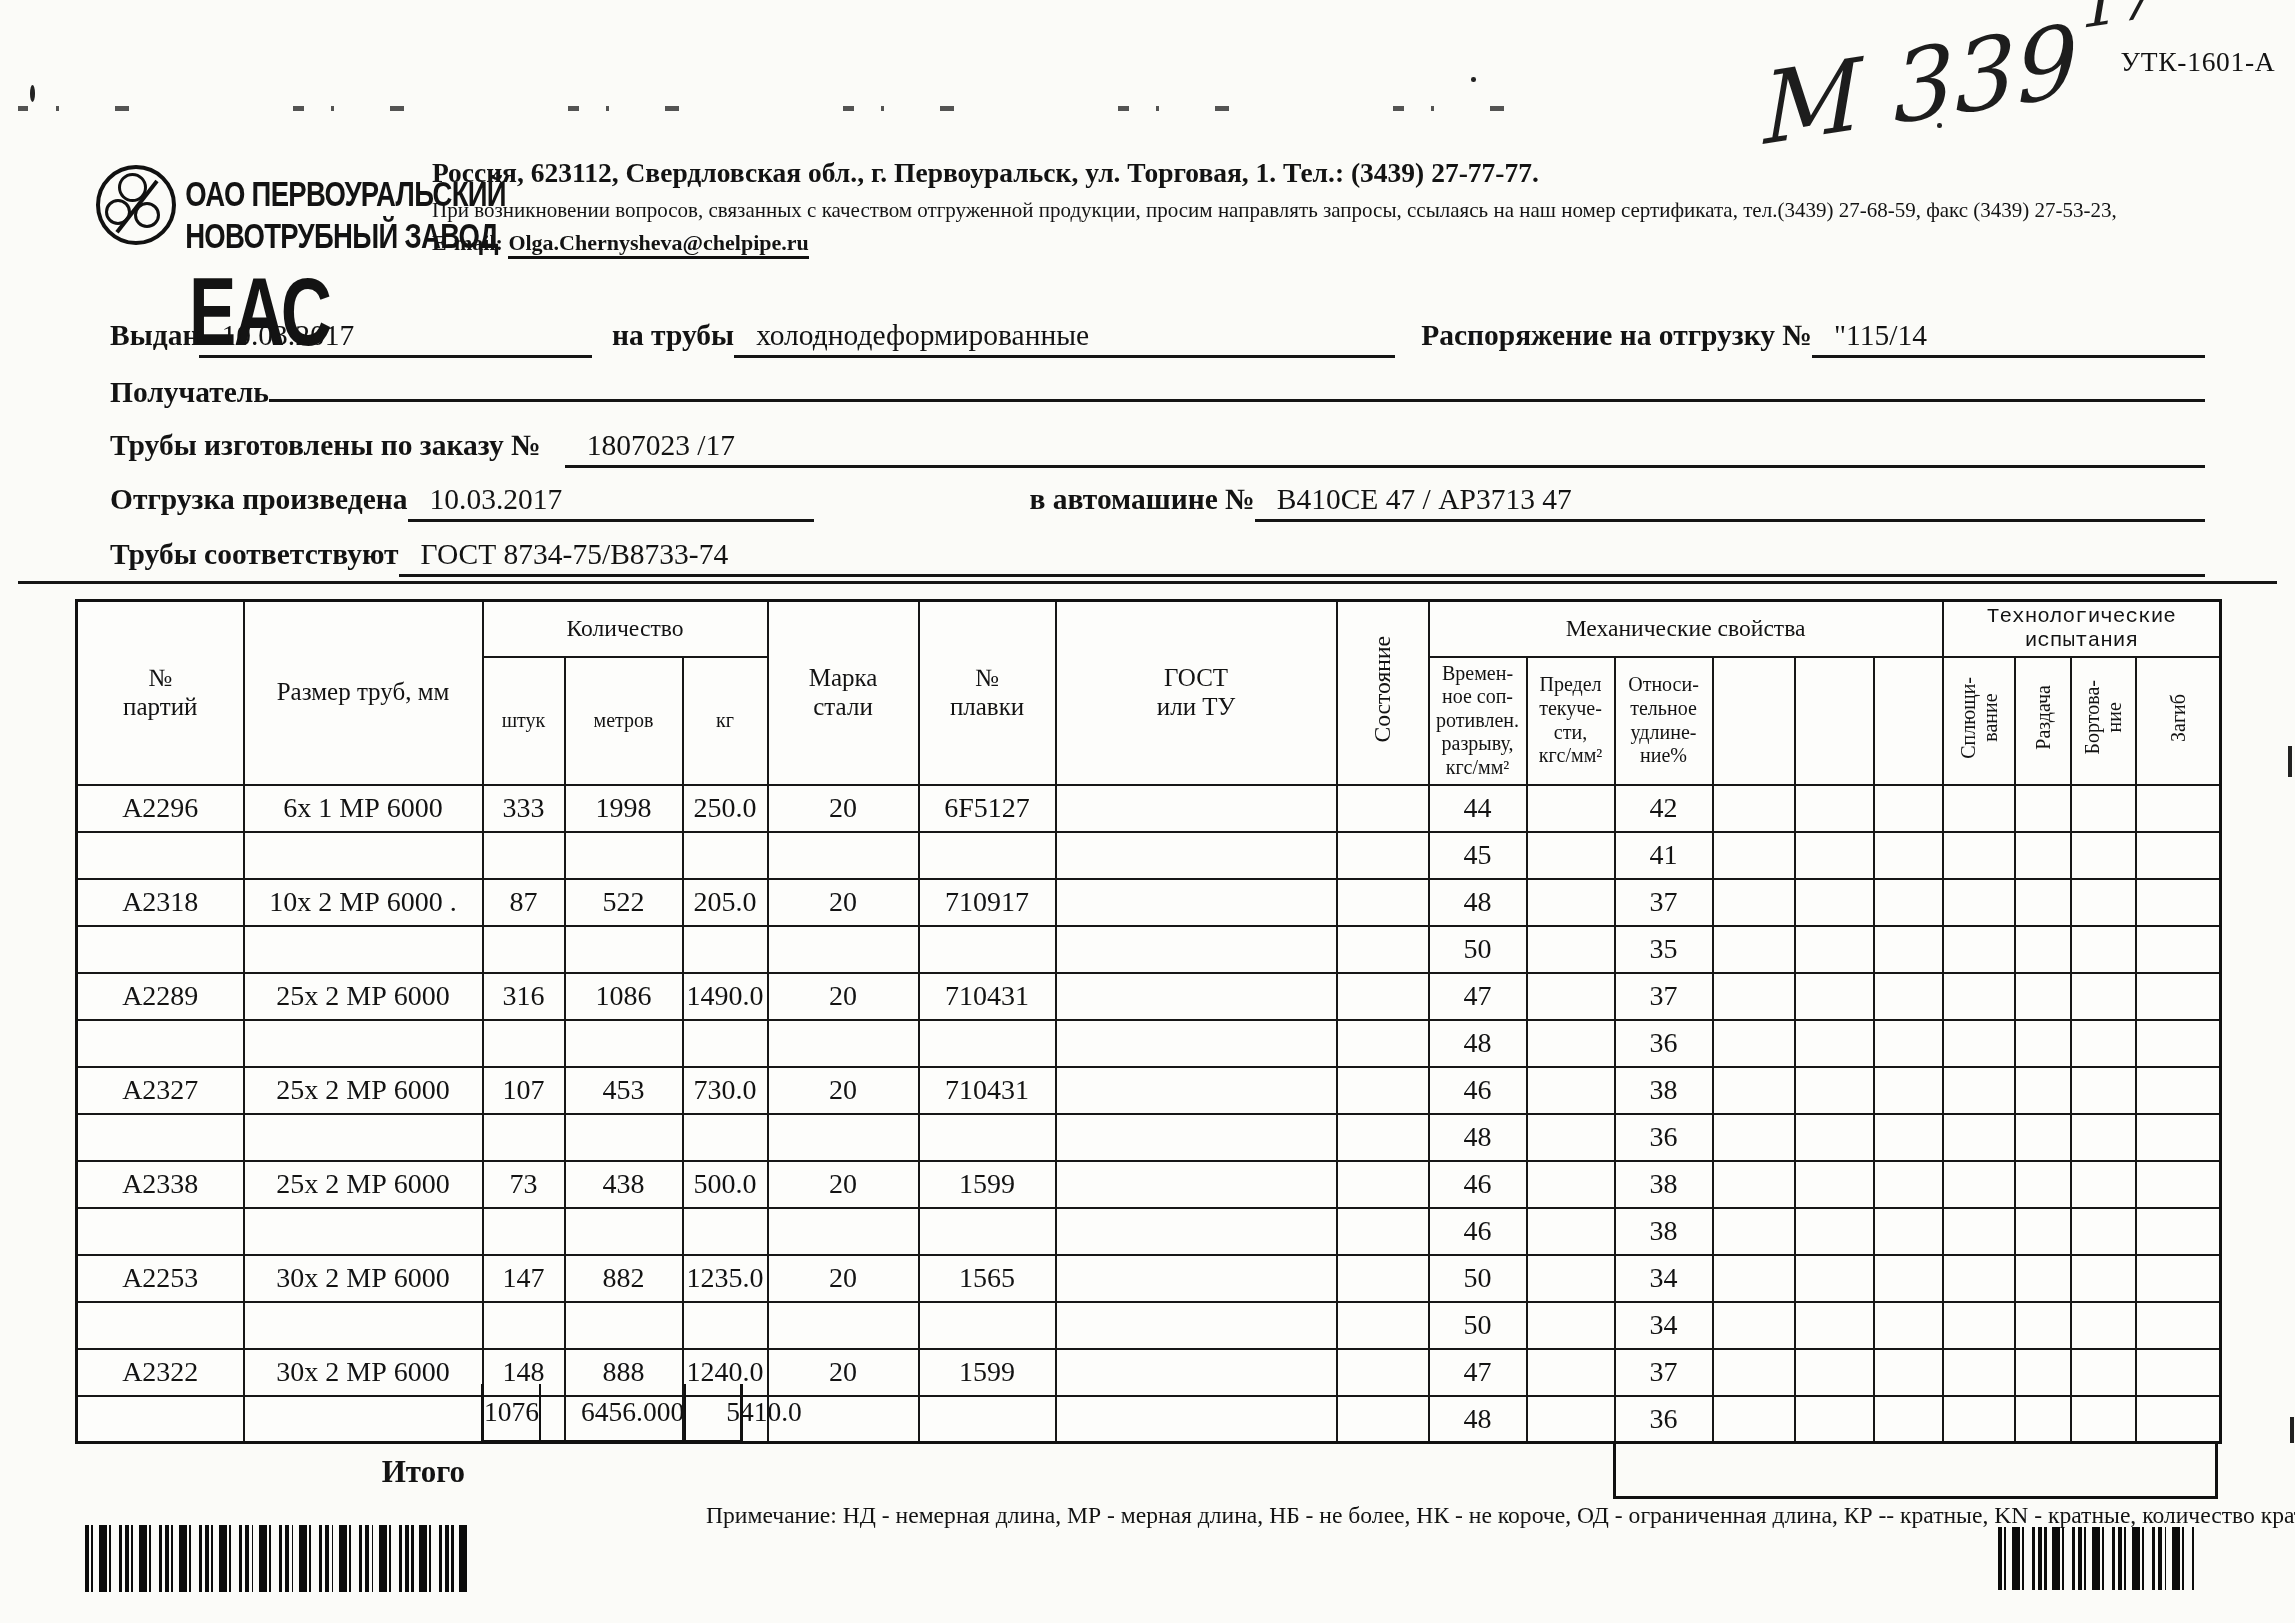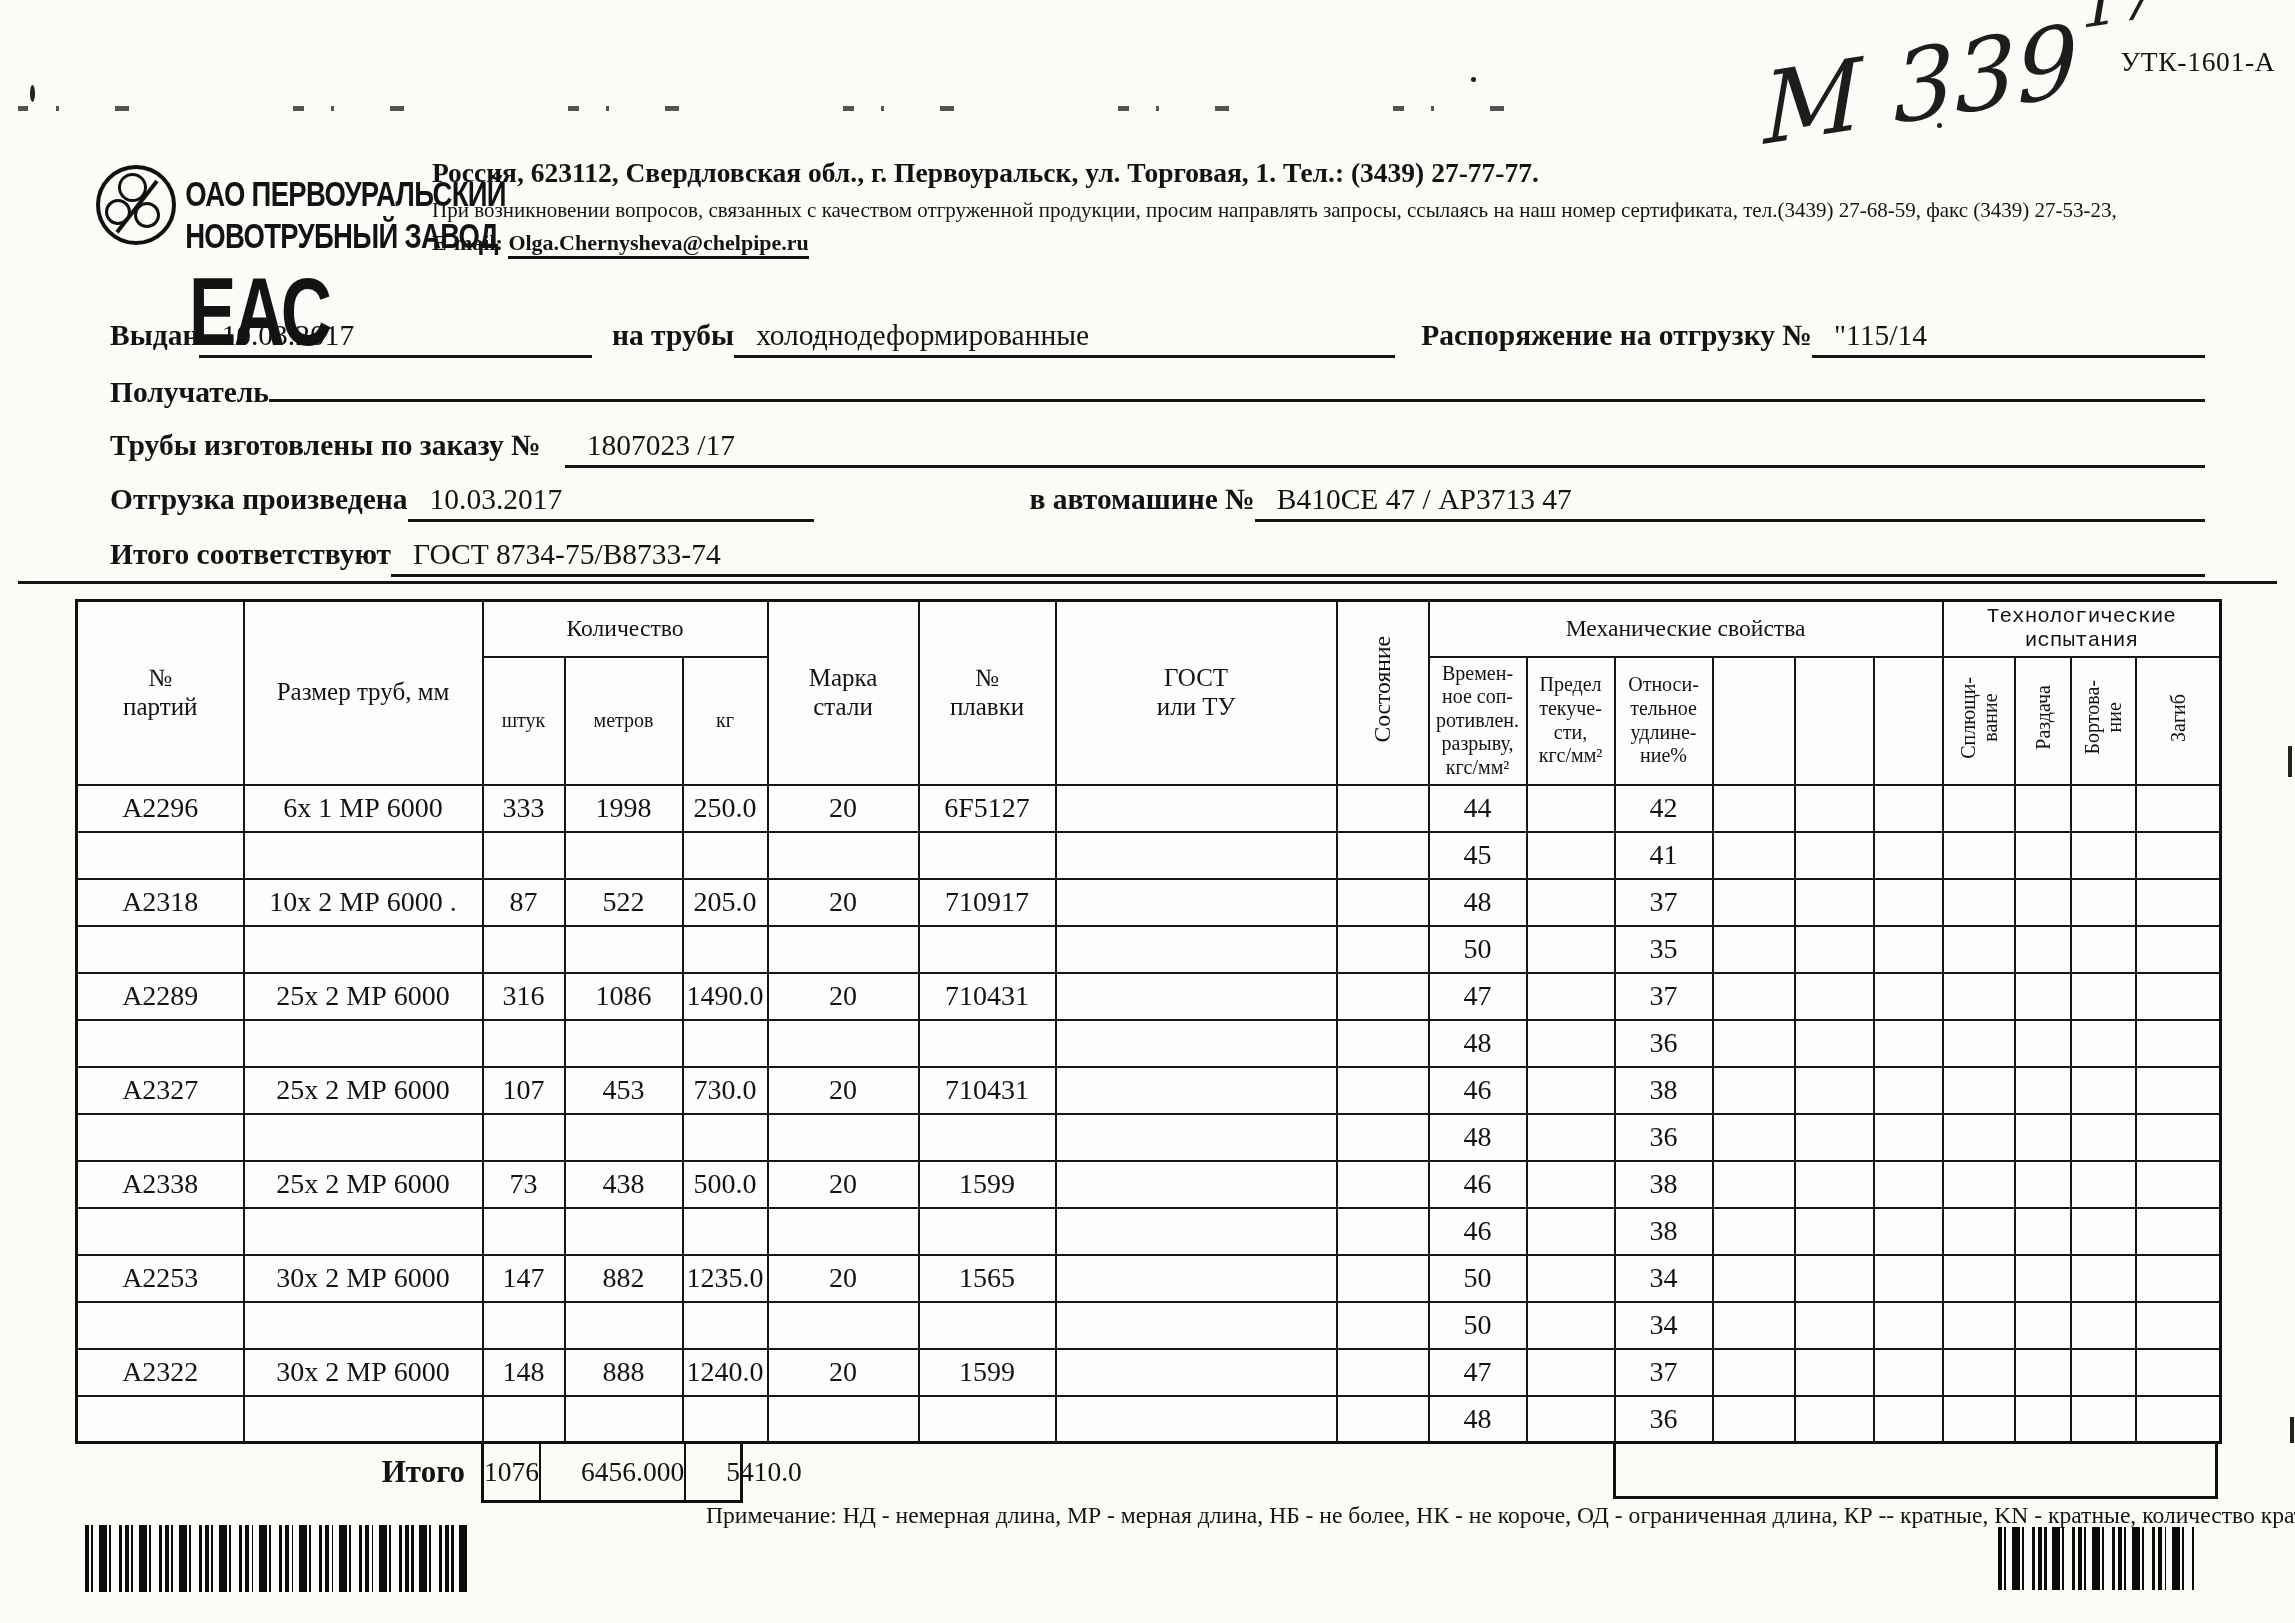--- a/index.html
+++ b/index.html
@@ -79,21 +79,21 @@
     font-weight:normal; overflow:hidden;
   }
   table.cert { border:3.9px solid #111; }
   table.cert .gh { height:56px; font-size:23.6px; white-space:pre-line; line-height:1.15; }
   table.cert .sh { height:128px; font-size:20px; white-space:pre-line; line-height:1.18; }
   table.cert .big { font-size:25px; }
   tbody.rows td { height:47px; font-size:28px; border-top-width:2.6px; border-bottom-width:2.6px; }
   .vert { writing-mode:vertical-rl; transform:rotate(180deg); margin:0 auto; white-space:pre-line; line-height:1.1; }
   
   .total-label { position:absolute; left:249px; top:1454px; width:216px; text-align:right; font-weight:bold; font-size:31px; }
-  .total-cells { position:absolute; left:481px; top:1444px; width:262px; height:59px; display:flex; border:3.3px solid #111; border-top:none;gap:40px; }
+  .total-cells { position:absolute; left:481px; top:1384px; width:262px; height:59px; display:flex; border:3.3px solid #111; border-top:none;gap:40px; }
   .total-cells .tc { display:flex; align-items:center; justify-content:center; font-size:27.5px; border-right:2px solid #111; }
   .total-cells .tc:last-child { border-right:none; }
   .tc.w1{ width:82px; } .tc.w2{ width:118px; } .tc.w3{ width:85px; }
   .right-box { position:absolute; left:1613px; top:1444px; width:605px; height:55px; border:3.3px solid #111; border-top:none; }
   
   .note { position:absolute; left:706px; top:1502px; font-size:23.6px; white-space:nowrap; }
   .barcode {
     position:absolute; background:
       repeating-linear-gradient(90deg,
         #0b0b0b 0 3.9px, transparent 3.9px 6.5px,
@@ -162,21 +162,21 @@
     <span class="flabel">Трубы изготовлены по заказу №</span>
     <span class="fval grow">1807023  /17</span>
   </div>
   <div class="fline" style="top:483px;">
     <span class="flabel">Отгрузка произведена</span>
     <span class="fval" style="width:406px;">10.03.2017</span>
     <span class="flabel" style="margin-left:216px;">в автомашине №</span>
     <span class="fval grow">В410СЕ 47 / АР3713 47</span>
   </div>
   <div class="fline" style="top:538px;">
-    <span class="flabel">Итого соответствуют</span>
+    <span class="flabel">Трубы соответствуют</span>
     <span class="fval grow">ГОСТ 8734-75/В8733-74</span>
   </div>
   <div class="sep-line"></div>
 
   <table class="cert">
     <colgroup>
       <col style="width:167px">
         <col style="width:239px">
         <col style="width:82px">
       <col style="width:118px">

